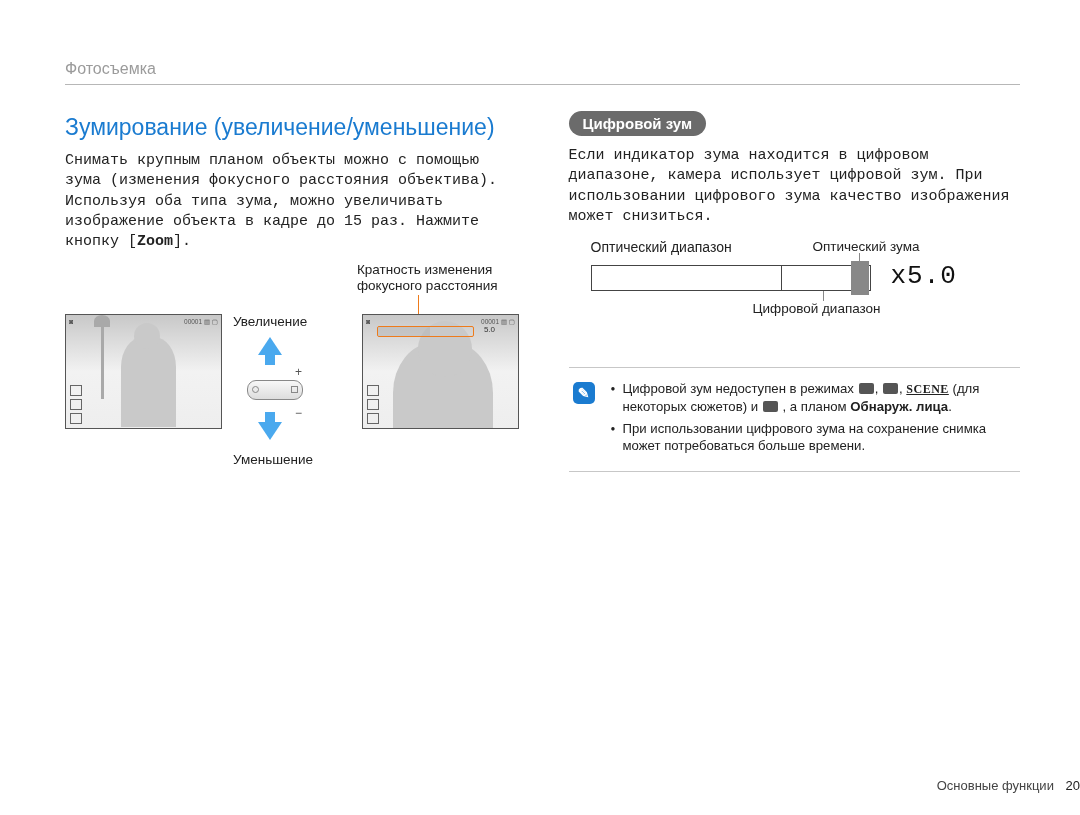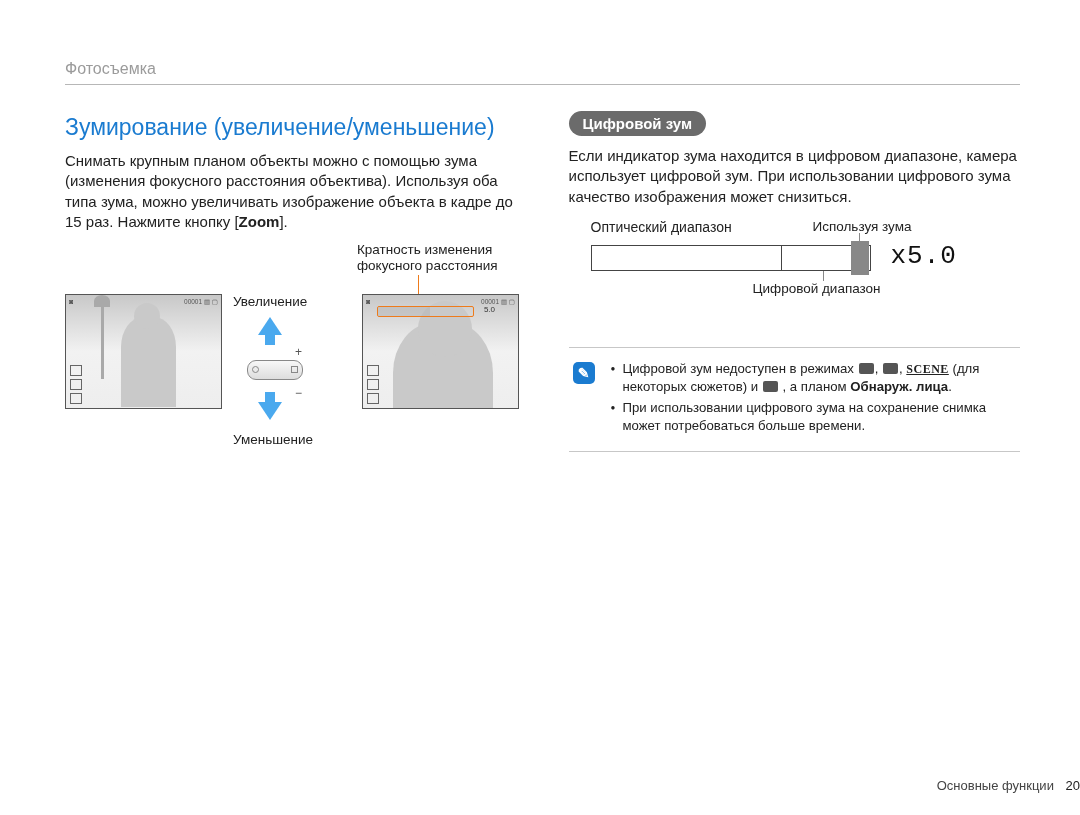--- a/index.html
+++ b/index.html
@@ -37,20 +37,21 @@
   .heading-main {
     color: #1a7bd0;
     font-size: 23px;
     font-weight: 400;
     margin: 0 0 10px 0;
   }
   .body-text {
     font-size: 15px;
     line-height: 1.35;
     margin: 0 0 10px 0;
+    font-family: Liberation Mono, monospace;
   }
   .bold { font-weight: 700; }
   .example-area {
     position: relative;
     width: 100%;
     height: 210px;
     margin-top: 8px;
   }
   .callout-krat {
     position: absolute;
@@ -493,21 +494,21 @@
       </div>
     </div>
 
     <div class="col">
       <span class="pill-heading">Цифровой зум</span>
 
       <p class="body-text">Если индикатор зума находится в цифровом диапазоне, камера использует цифровой зум. При использовании цифрового зума качество изображения может снизиться.</p>
 
       <div class="zoom-diagram">
         <span class="zd-label-opt">Оптический диапазон</span>
-        <span class="zd-label-ind">Используя зума</span>
+        <span class="zd-label-ind">Оптический зума</span>
         <div class="zd-leader-ind"></div>
         <div class="zd-bar"></div>
         <div class="zd-sep"></div>
         <div class="zd-indicator"></div>
         <span class="zd-value">x5.0</span>
         <div class="zd-leader-dig"></div>
         <span class="zd-label-dig">Цифровой диапазон</span>
       </div>
 
       <div class="note-box">

